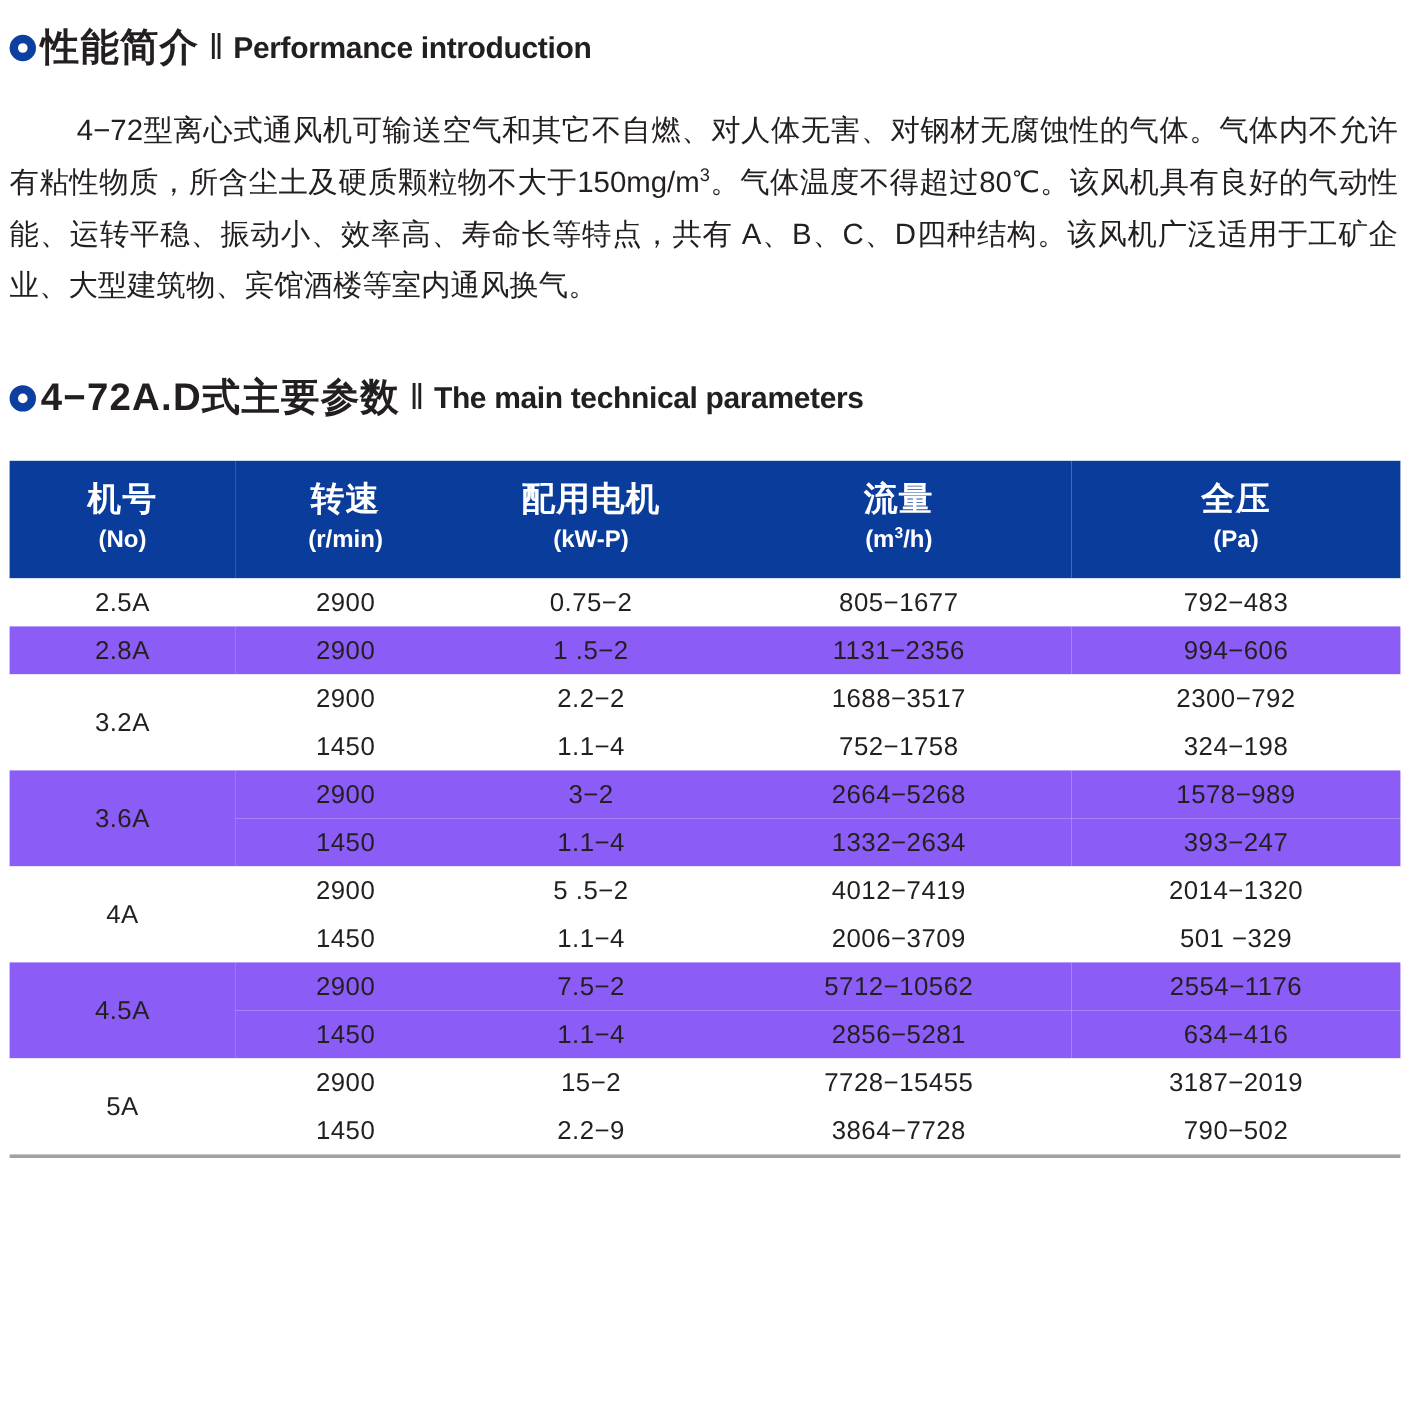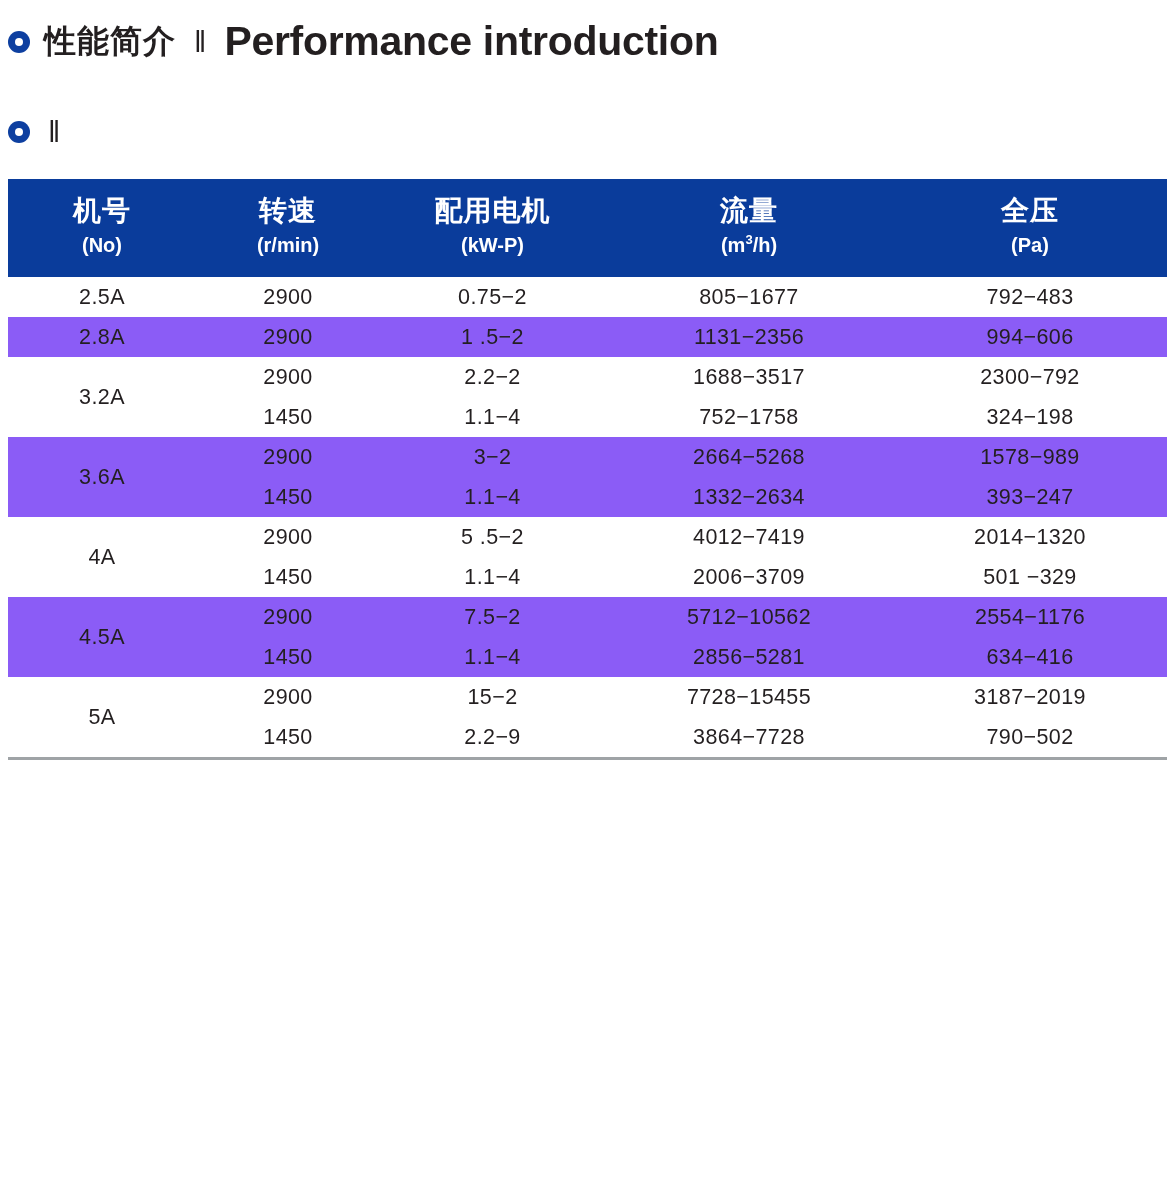--- a/index.html
+++ b/index.html
@@ -18,21 +18,21 @@
   .page {
     padding: 0 8px;
     box-sizing: border-box;
     width: 1175px;
   }
 
   
   .section-head {
     display: flex;
     align-items: center;
-    gap: 14px;
+    gap: 4px;
   }
   .head-bullet {
     width: 22px;
     height: 22px;
     border-radius: 50%;
     background: #0d3fa0;
     position: relative;
     flex: 0 0 auto;
     display: inline-block;
   }
@@ -53,21 +53,21 @@
     color: #231f20;
     white-space: nowrap;
   }
   .head-sep {
     font-size: 30px;
     color: #231f20;
     font-weight: 400;
     padding: 0 4px;
   }
   .head-en {
-    font-size: 41px;
+    font-size: 25px;
     font-weight: bold;
     color: #231f20;
     white-space: nowrap;
     letter-spacing: -0.3px;
   }
 
   #section-performance { margin-top: 18px; }
   #section-params { margin-top: 50px; }
 
   
@@ -141,24 +141,27 @@
 
 <div class="page">
 
   <div class="section-head" id="section-performance">
     <span class="head-bullet"></span>
     <span class="head-cn">性能简介</span>
     <span class="head-sep">‖</span>
     <span class="head-en">Performance introduction</span>
   </div>
 
+  <p class="paragraph"><span class="indent"></span><span>4−72型离心式通风机可输送空气和其它不自燃、对人体无害、对钢材无腐蚀性的气体。气体内不允许有粘性物质，所含尘土及硬质颗粒物不大于150mg/m</span><sup>3</sup><span>。气体温度不得超过80℃。该风机具有良好的气动性能、运转平稳、振动小、效率高、寿命长等特点，共有 A、B、C、D四种结构。该风机广泛适用于工矿企业、大型建筑物、宾馆酒楼等室内通风换气。</span></p>
 
   <div class="section-head" id="section-params">
     <span class="head-bullet"></span>
+    <span class="head-cn">4−72A.D式主要参数</span>
     <span class="head-sep">‖</span>
+    <span class="head-en">The main technical parameters</span>
   </div>
 
   <table class="params">
     <colgroup>
       <col style="width:188px">
       <col style="width:184px">
       <col style="width:225px">
       <col style="width:288px">
       <col style="width:274px">
     </colgroup>

